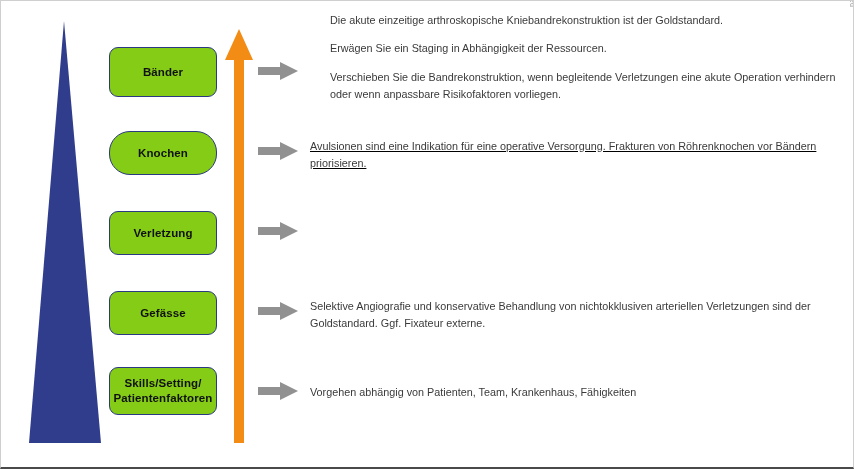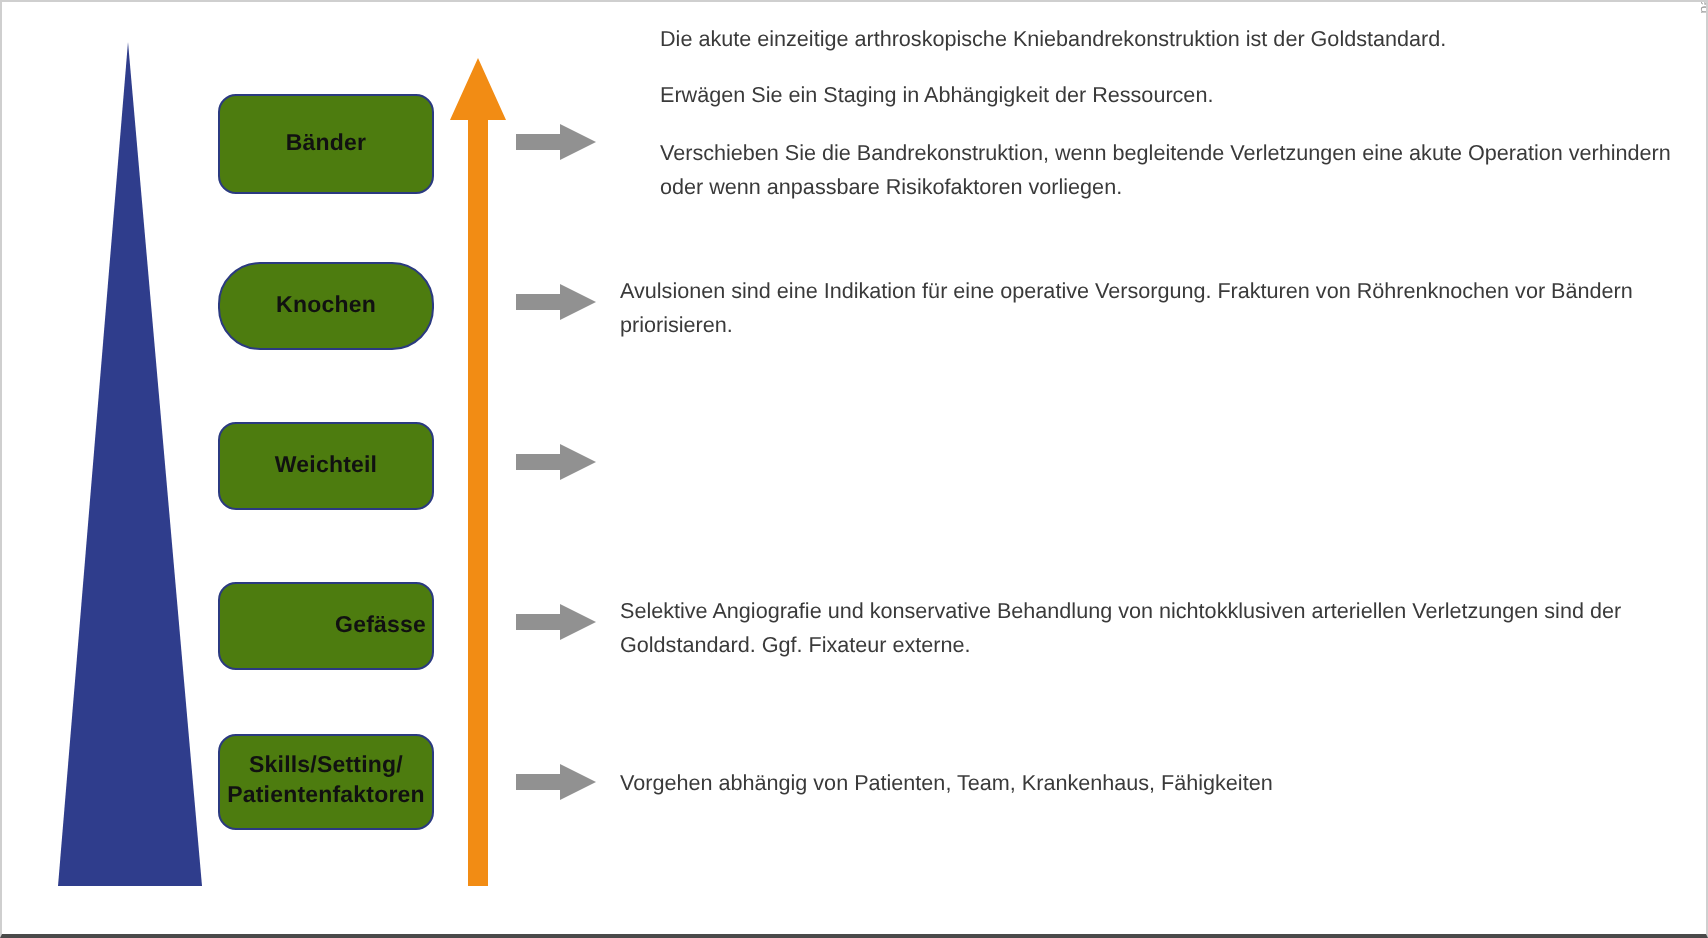--- a/index.html
+++ b/index.html
@@ -43,41 +43,41 @@
   }
   .orange-arrow svg { display: block; }
 
   
   .cat-box {
     position: absolute;
     left: 108px;
     width: 108px;
     border: 1.6px solid #2b3a80;
     border-radius: 9px;
-    background: #4d7c0f;
+    background: #84cc16;
     box-sizing: border-box;
     display: flex;
     align-items: center;
     justify-content: center;
     text-align: center;
   }
   .cat-box .cat-label {
     font-size: 11.5px;
     font-weight: bold;
     color: #111111;
     line-height: 1.28;
     letter-spacing: 0.1px;
     padding: 0 3px;
   }
   .cat-box .cat-label .l2 { display: block; }
 
   .cat-box.b0 { top: 46px;  height: 50px; }
   .cat-box.b1 { top: 130px; height: 44px; border-radius: 21px; }
   .cat-box.b2 { top: 210px; height: 44px; }
-  .cat-box.b3 { top: 290px; height: 44px; justify-content: flex-end; }
+  .cat-box.b3 { top: 290px; height: 44px; }
   .cat-box.b4 { top: 366px; height: 48px; }
 
   
   .gray-arrow {
     position: absolute;
     left: 257px;
     width: 40px;
     height: 18px;
   }
   .gray-arrow svg { display: block; }
@@ -87,21 +87,21 @@
   .gray-arrow.a3 { top: 301px; }
   .gray-arrow.a4 { top: 381px; }
 
   
   .stmt-group {
     position: absolute;
     left: 309px;
     width: 510px;
   }
   .stmt-group.g0 { top: 11px; margin-left: 20px; }
-  .stmt-group.g1 { top: 137px; }
+  .stmt-group.g1 { top: 137px; text-decoration: underline; }
   .stmt-group.g2 { top: 217px; }
   .stmt-group.g3 { top: 297px; }
   .stmt-group.g4 { top: 383px; }
 
   .stmt {
     font-size: 10.8px;
     color: #3a3a3a;
     line-height: 1.62;
     margin-bottom: 11px;
   }
@@ -137,21 +137,21 @@
     </svg>
   </div>
 
   <div class="cat-box b0">
     <span class="cat-label"><span>Bänder</span></span>
   </div>
   <div class="cat-box b1">
     <span class="cat-label"><span>Knochen</span></span>
   </div>
   <div class="cat-box b2">
-    <span class="cat-label"><span>Weichteil</span></span>
+    <span class="cat-label"><span>Verletzung</span></span>
   </div>
   <div class="cat-box b3">
     <span class="cat-label"><span>Gefässe</span></span>
   </div>
   <div class="cat-box b4">
     <span class="cat-label">
       <span>Skills/Setting/</span>
       <span class="l2">Patientenfaktoren</span>
     </span>
   </div>

